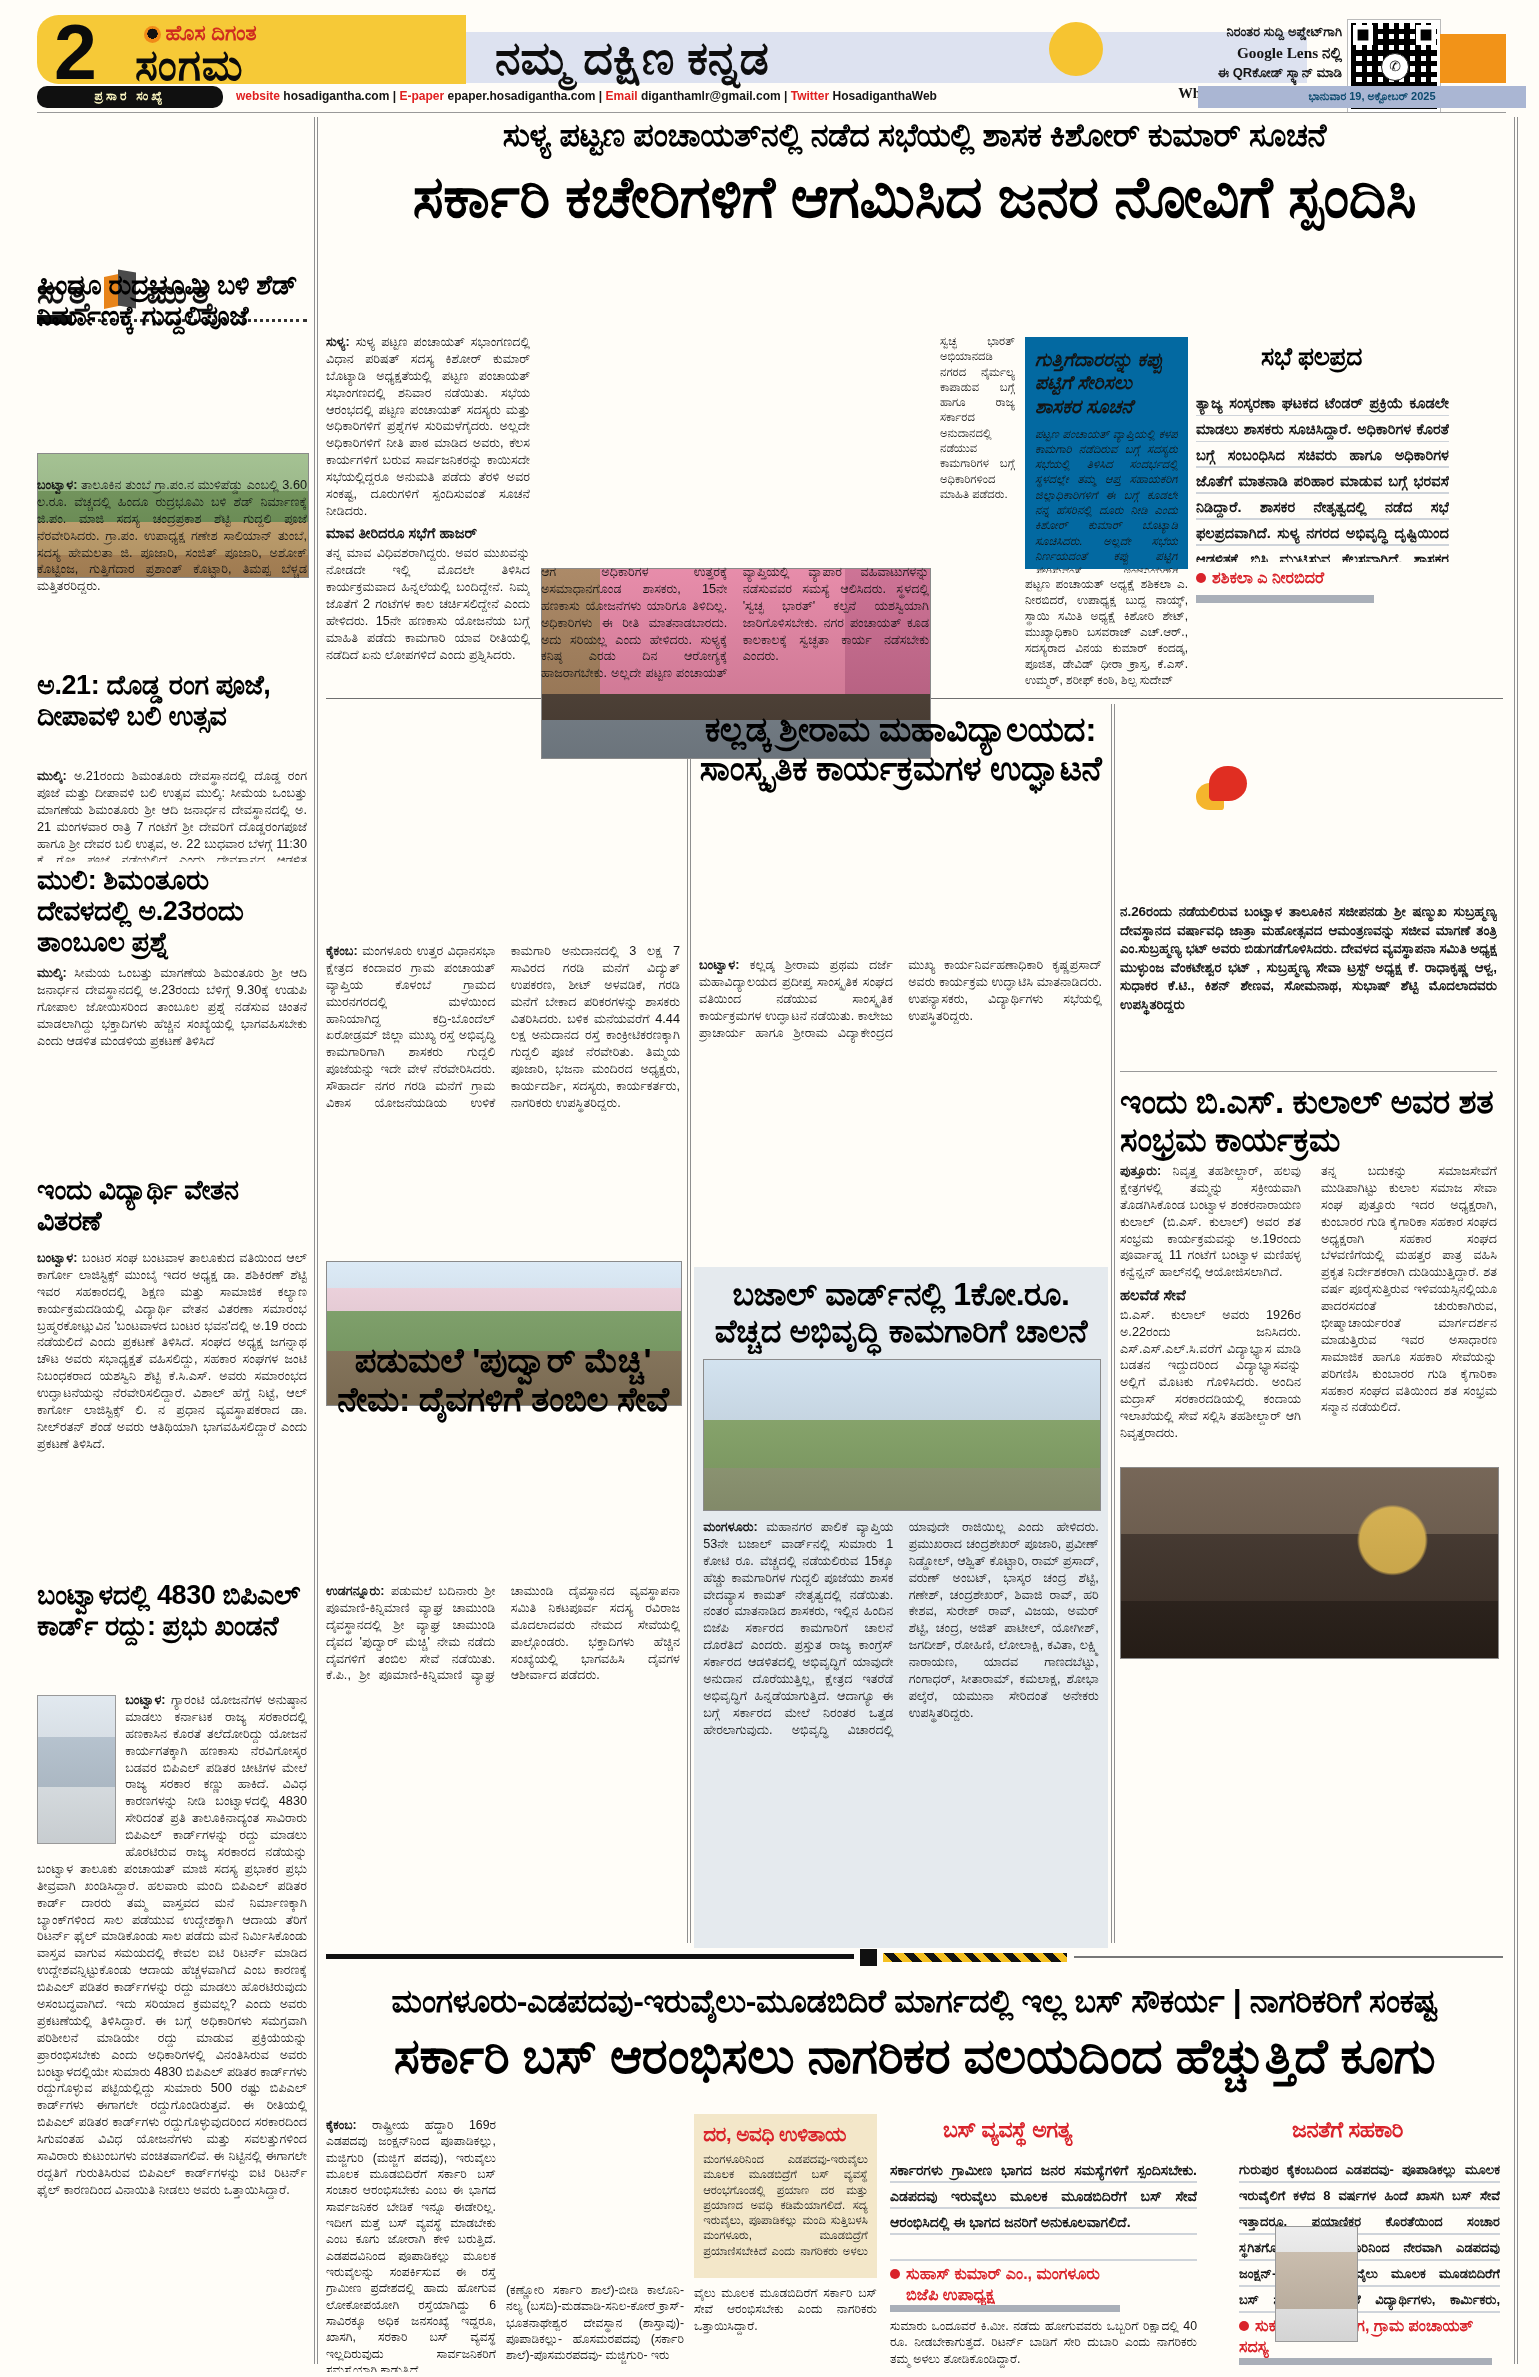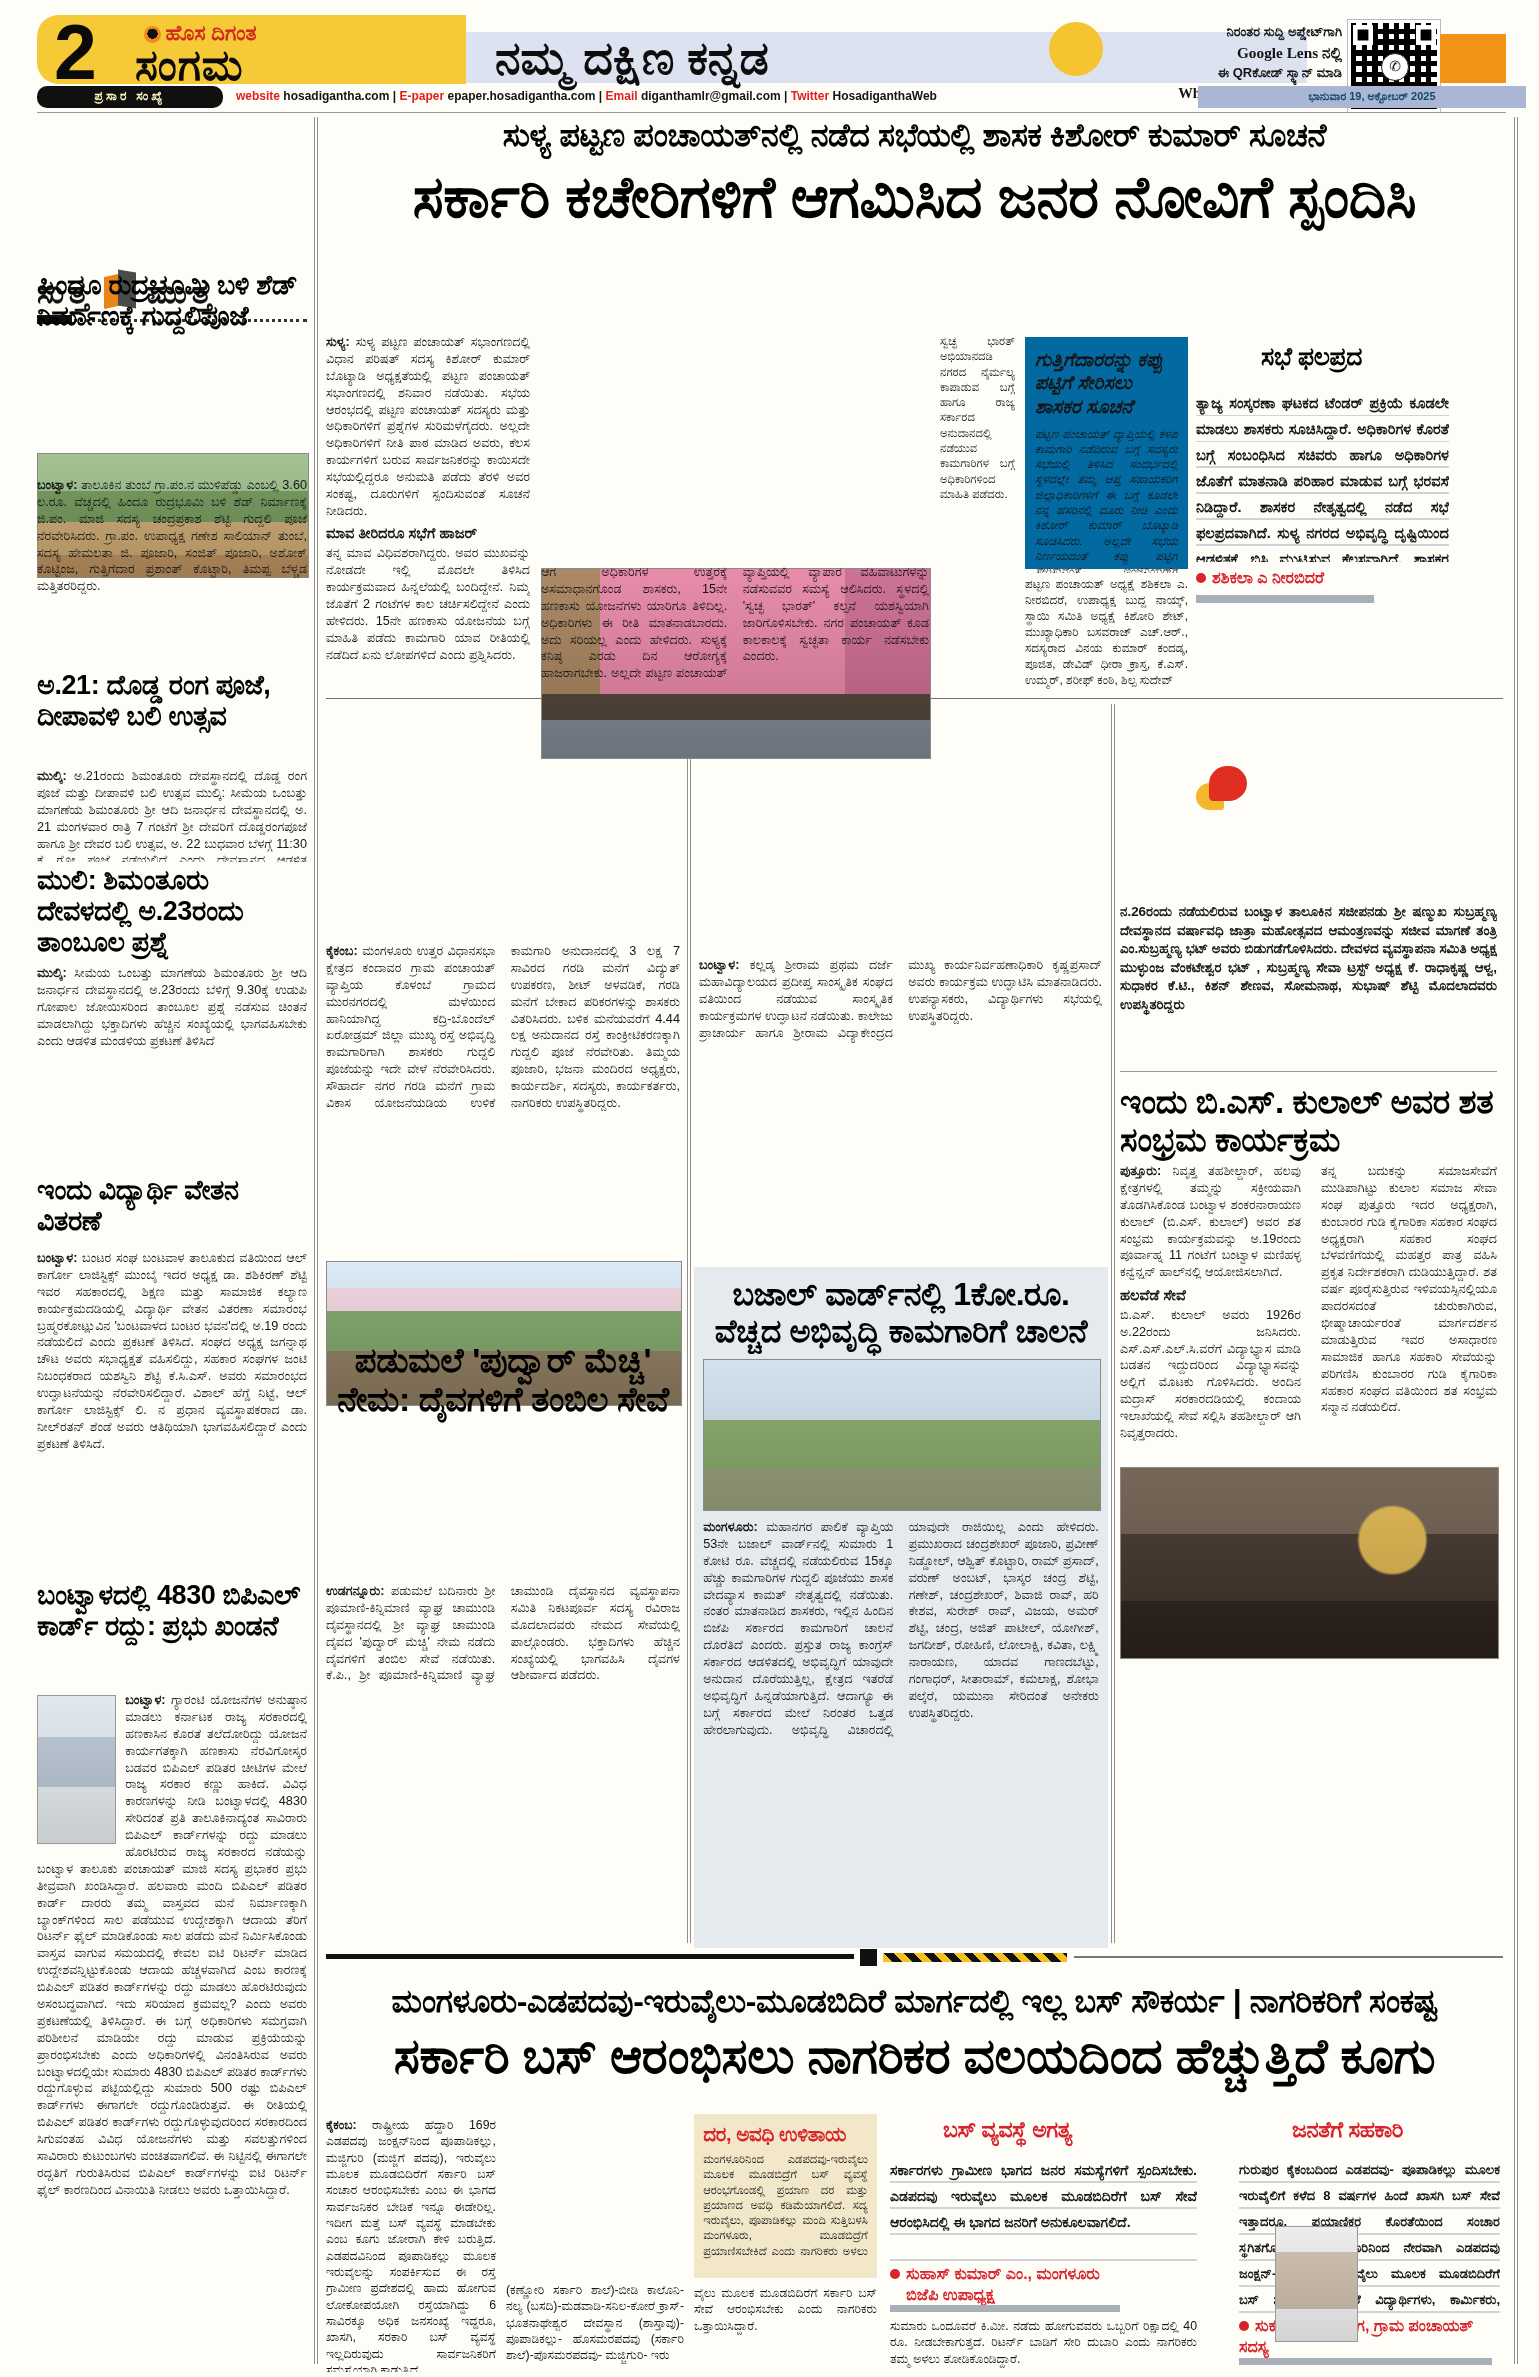--- a/index.html
+++ b/index.html
@@ -197,20 +197,21 @@
   <div class="abs attr" style="left:1196px;top:568px;width:261px;">
     <span class="dot"></span><span class="red">ಶಶಿಕಲಾ ಎ ನೀರಬಿದರೆ</span>
   </div>
   <div class="abs qbar" style="left:1196px;top:595px;width:178px;height:7.7px;"></div>
 
   <div class="abs photo ph-kand" style="left:326px;top:793px;width:354px;height:143px;"></div>
   <div class="abs bt c2" style="left:326px;top:943px;width:354px;height:379px;">
     <b>ಕೈಕಂಬ:</b> <span>ಮಂಗಳೂರು ಉತ್ತರ ವಿಧಾನಸಭಾ ಕ್ಷೇತ್ರದ ಕಂದಾವರ ಗ್ರಾಮ ಪಂಚಾಯತ್ ವ್ಯಾಪ್ತಿಯ ಕೊಳಂಬೆ ಗ್ರಾಮದ ಮುರನಗರದಲ್ಲಿ ಮಳೆಯಿಂದ ಹಾನಿಯಾಗಿದ್ದ ಕದ್ರಿ-ಬೊಂದೆಲ್ ಏರೋಡ್ರಮ್ ಜಿಲ್ಲಾ ಮುಖ್ಯ ರಸ್ತೆ ಅಭಿವೃದ್ಧಿ ಕಾಮಗಾರಿಗಾಗಿ ಶಾಸಕರು ಗುದ್ದಲಿ ಪೂಜೆಯನ್ನು ಇದೇ ವೇಳೆ ನೆರವೇರಿಸಿದರು. ಸೌಹಾರ್ದ ನಗರ ಗರಡಿ ಮನೆಗೆ ಗ್ರಾಮ ವಿಕಾಸ ಯೋಜನೆಯಡಿಯ ಉಳಿಕೆ ಕಾಮಗಾರಿ ಅನುದಾನದಲ್ಲಿ 3 ಲಕ್ಷ 7 ಸಾವಿರದ ಗರಡಿ ಮನೆಗೆ ವಿದ್ಯುತ್ ಉಪಕರಣ, ಶೀಟ್ ಅಳವಡಿಕೆ, ಗರಡಿ ಮನೆಗೆ ಬೇಕಾದ ಪರಿಕರಗಳನ್ನು ಶಾಸಕರು ವಿತರಿಸಿದರು. ಬಳಿಕ ಮನೆಯವರೆಗೆ 4.44 ಲಕ್ಷ ಅನುದಾನದ ರಸ್ತೆ ಕಾಂಕ್ರೀಟಿಕರಣಕ್ಕಾಗಿ ಗುದ್ದಲಿ ಪೂಜೆ ನೆರವೇರಿತು. ತಿಮ್ಮಯ ಪೂಜಾರಿ, ಭಜನಾ ಮಂದಿರದ ಅಧ್ಯಕ್ಷರು, ಕಾರ್ಯದರ್ಶಿ, ಸದಸ್ಯರು, ಕಾರ್ಯಕರ್ತರು, ನಾಗರಿಕರು ಉಪಸ್ಥಿತರಿದ್ದರು.</span>
   </div>
 
+  <div class="abs hd h-mid ctr" style="left:699px;top:710px;width:403px;height:89px;">ಕಲ್ಲಡ್ಕ ಶ್ರೀರಾಮ ಮಹಾವಿದ್ಯಾಲಯದ: ಸಾಂಸ್ಕೃತಿಕ ಕಾರ್ಯಕ್ರಮಗಳ ಉದ್ಘಾಟನೆ</div>
   <div class="abs photo ph-kall" style="left:699px;top:804px;width:403px;height:146px;"></div>
   <div class="abs bt c2" style="left:699px;top:957px;width:403px;height:301px;">
     <b>ಬಂಟ್ವಾಳ:</b> <span>ಕಲ್ಲಡ್ಕ ಶ್ರೀರಾಮ ಪ್ರಥಮ ದರ್ಜೆ ಮಹಾವಿದ್ಯಾಲಯದ ಪ್ರದೀಪ್ತ ಸಾಂಸ್ಕೃತಿಕ ಸಂಘದ ವತಿಯಿಂದ ನಡೆಯುವ ಸಾಂಸ್ಕೃತಿಕ ಕಾರ್ಯಕ್ರಮಗಳ ಉದ್ಘಾಟನೆ ನಡೆಯಿತು. ಕಾಲೇಜು ಪ್ರಾಚಾರ್ಯ ಹಾಗೂ ಶ್ರೀರಾಮ ವಿದ್ಯಾಕೇಂದ್ರದ ಮುಖ್ಯ ಕಾರ್ಯನಿರ್ವಹಣಾಧಿಕಾರಿ ಕೃಷ್ಣಪ್ರಸಾದ್ ಅವರು ಕಾರ್ಯಕ್ರಮ ಉದ್ಘಾಟಿಸಿ ಮಾತನಾಡಿದರು. ಉಪನ್ಯಾಸಕರು, ವಿದ್ಯಾರ್ಥಿಗಳು ಸಭೆಯಲ್ಲಿ ಉಪಸ್ಥಿತರಿದ್ದರು.</span>
   </div>
 
   <div class="abs photo ph-temp" style="left:1120px;top:706px;width:377px;height:190px;"></div>
   <div class="abs caption" style="left:1120px;top:903px;width:377px;height:160px;overflow:hidden;">ನ.26ರಂದು ನಡೆಯಲಿರುವ ಬಂಟ್ವಾಳ ತಾಲೂಕಿನ ಸಜೀಪನಡು ಶ್ರೀ ಷಣ್ಮುಖ ಸುಬ್ರಹ್ಮಣ್ಯ ದೇವಸ್ಥಾನದ ವರ್ಷಾವಧಿ ಜಾತ್ರಾ ಮಹೋತ್ಸವದ ಆಮಂತ್ರಣವನ್ನು ಸಜೀವ ಮಾಗಣೆ ತಂತ್ರಿ ಎಂ.ಸುಬ್ರಹ್ಮಣ್ಯ ಭಟ್ ಅವರು ಬಿಡುಗಡೆಗೊಳಿಸಿದರು. ದೇವಳದ ವ್ಯವಸ್ಥಾಪನಾ ಸಮಿತಿ ಅಧ್ಯಕ್ಷ ಮುಳ್ಳುಂಜ ವೆಂಕಟೇಶ್ವರ ಭಟ್ , ಸುಬ್ರಹ್ಮಣ್ಯ ಸೇವಾ ಟ್ರಸ್ಟ್ ಅಧ್ಯಕ್ಷ ಕೆ. ರಾಧಾಕೃಷ್ಣ ಆಳ್ವ, ಸುಧಾಕರ ಕೆ.ಟಿ., ಕಿಶನ್ ಶೇಣವ, ಸೋಮನಾಥ, ಸುಭಾಷ್ ಶೆಟ್ಟಿ ಮೊದಲಾದವರು ಉಪಸ್ಥಿತರಿದ್ದರು</div>
 
   <div class="abs hd" style="left:1120px;top:1083px;width:377px;height:74px;font-size:33px;">ಇಂದು ಬಿ.ಎಸ್. ಕುಲಾಲ್ ಅವರ ಶತ ಸಂಭ್ರಮ ಕಾರ್ಯಕ್ರಮ</div>
   <div class="abs bt" style="left:1120px;top:1163px;width:181px;height:776px;">

